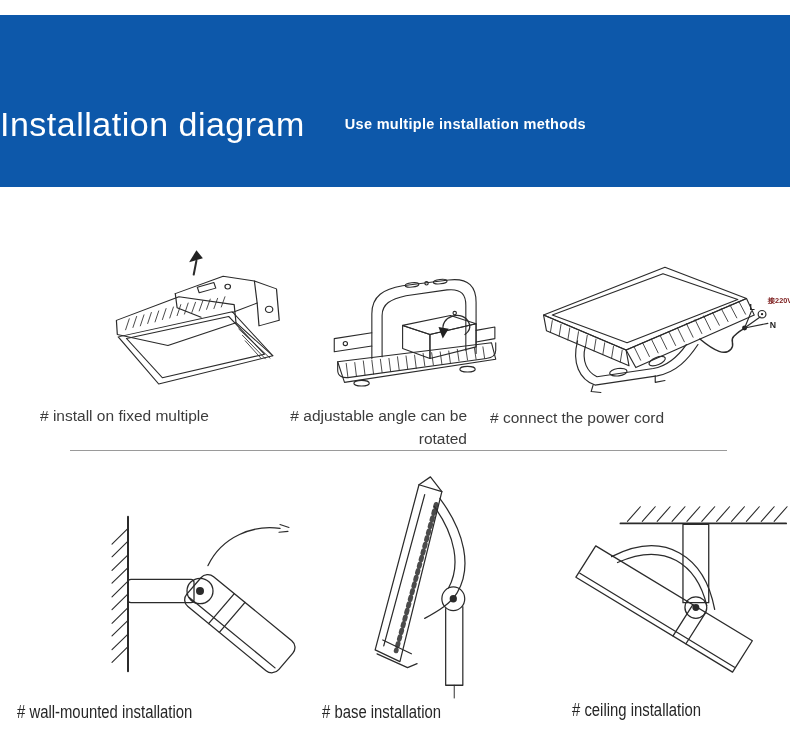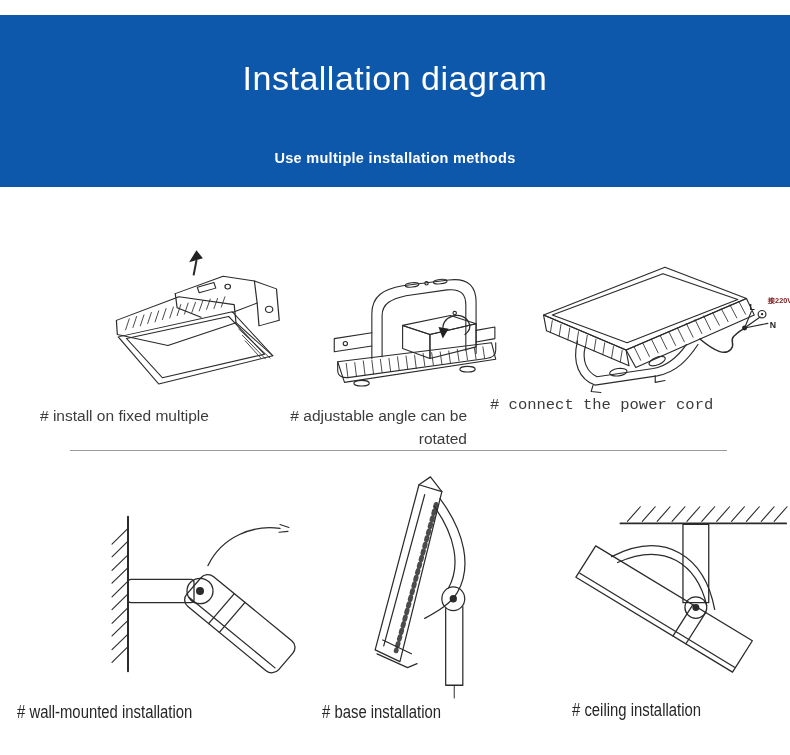--- a/index.html
+++ b/index.html
@@ -1,38 +1,38 @@
 <!DOCTYPE html>
 <html><head>
 <meta charset="utf-8">
 <style>
   html,body{margin:0;padding:0;background:#fff;}
   .page{position:relative;width:790px;height:755px;background:#ffffff;overflow:hidden;
         font-family:"Liberation Sans",sans-serif;}
   .banner{position:absolute;left:0;top:15px;width:790px;height:172px;background:#0d58aa;
-          display:flex;flex-direction:column;align-items:center;box-sizing:border-box;
+          display:flex;align-items:center;box-sizing:border-box;
           padding-top:46px;gap:40px;}
   .banner h1{margin:0;color:#ffffff;font-size:34px;font-weight:400;line-height:1;letter-spacing:0.5px;}
-  .banner p{margin:16px;color:#ffffff;font-size:14.5px;font-weight:bold;line-height:1;letter-spacing:0.3px;}
+  .banner p{margin:0;color:#ffffff;font-size:14.5px;font-weight:bold;line-height:1;letter-spacing:0.3px;}
   .fig{position:absolute;}
   .fig svg{display:block;width:100%;height:100%;}
   .fig text{font-family:"Liberation Sans",sans-serif;}
   .cap{position:absolute;color:#3c3c3c;font-size:15.5px;line-height:1.48;}
   .capN{position:absolute;color:#262626;font-size:17.5px;line-height:1.2;white-space:nowrap;
         transform:scaleX(0.85);transform-origin:left top;}
   .divider{position:absolute;left:70px;top:450px;width:657px;height:1px;background:#9a9a9a;}
   .f1{left:58px;top:232px;width:184px;height:140px;}
   .f2{left:284px;top:245px;width:176px;height:142px;}
   .f3{left:489px;top:242px;width:268px;height:140px;}
   .f4{left:48px;top:487px;width:218px;height:176px;}
   .f5{left:318px;top:455px;width:162px;height:228px;}
   .f6{left:526px;top:480px;width:226px;height:180px;}
   .c1{left:40px;top:405px;}
   .c2{left:262px;top:405px;width:205px;text-align:right;}
-  .c3{left:490px;top:394px;font-family:Liberation Mono, monospace;}
+  .c3{left:490px;top:407px;}
   .c4{left:17px;top:702px;}
   .c5{left:322px;top:702px;}
   .c6{left:572px;top:700px;}
 </style>
 </head>
 <body>
 
 <div class="page">
 
   <header class="banner">

